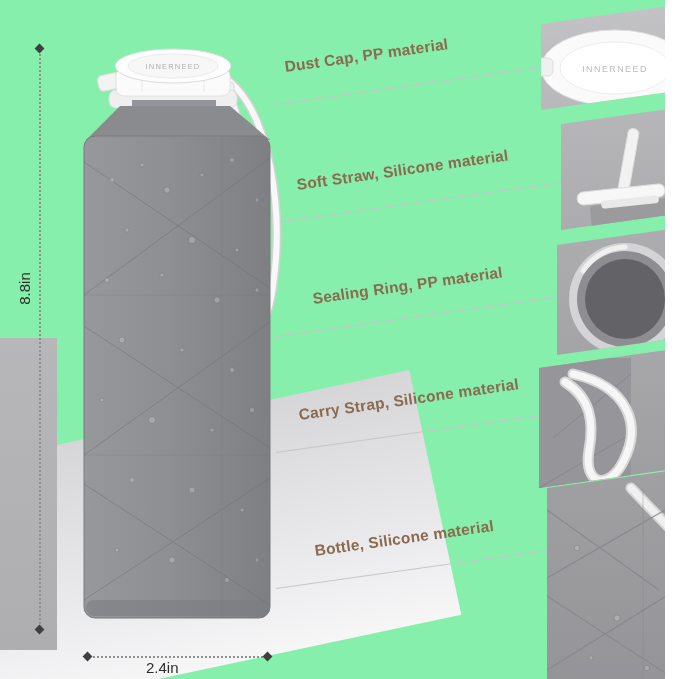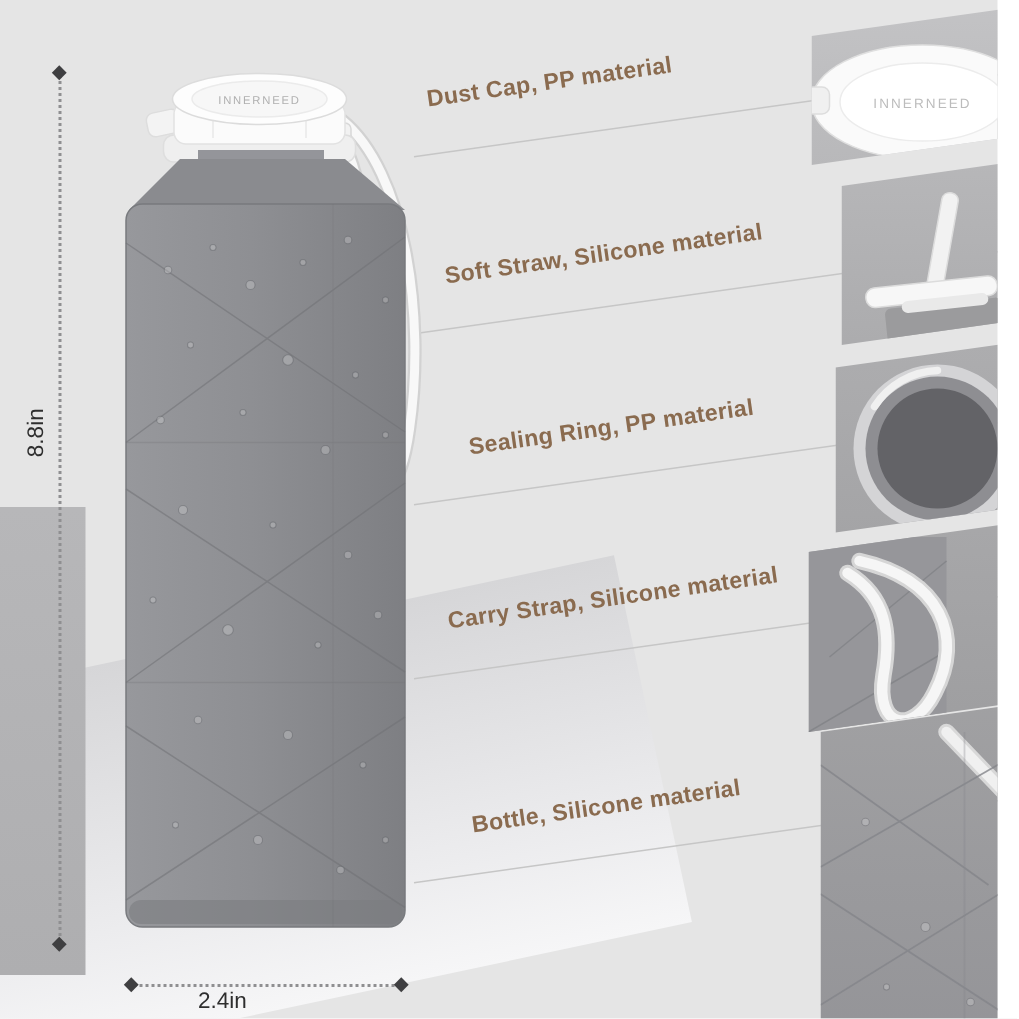--- a/index.html
+++ b/index.html
@@ -1,18 +1,18 @@
 <!DOCTYPE html>
 <html style="--callout-text: #8a6b4f; --divider-line: #c6c6c6; --dimension-text: #2e2e2e; --bottle-gray: #8d8e92; --cap-white: #fafafa;"><head>
 <meta charset="utf-8">
 <style>
   html,body{margin:0;padding:0;background:#fff;}
   .stage{
     position:relative;width:665px;height:679px;overflow:hidden;
-    background:#e5e5e5;font-family:"Liberation Sans",sans-serif;
+    background:#86efac;font-family:"Liberation Sans",sans-serif;
   }
   
   .band-main{
     position:absolute;left:-70px;top:472px;width:490px;height:250px;
     background:linear-gradient(180deg,#d6d6d8,#ececee 70%,#f6f6f7);
     transform:rotate(-12deg);transform-origin:left top;z-index:0;
   }
   .left-strip{
     position:absolute;left:0;top:338px;width:57px;height:312px;
     background:linear-gradient(180deg,#b7b7b9,#aeaeb0);z-index:0;
@@ -29,21 +29,21 @@
     transform:rotate(-8deg);transform-origin:left center;
   }
   
   .dim-line-v{position:absolute;left:39px;top:50px;height:578px;border-left:2px dotted #8f8f91;z-index:3;}
   .dim-line-h{position:absolute;left:89px;top:656px;width:178px;border-top:2px dotted #8f8f91;z-index:3;}
   .diamond{position:absolute;width:7px;height:7px;background:#3f3f41;transform:rotate(45deg);z-index:3;}
   .dim-label-v{
     position:absolute;left:-1px;top:280px;width:50px;text-align:center;
     font-size:15px;color:var(--dimension-text,#2e2e2e);transform:rotate(-90deg);z-index:3;
   }
-  .dim-label-h{position:absolute;left:132px;top:659px;font-size:15px;color:var(--dimension-text,#2e2e2e);z-index:3;}
+  .dim-label-h{position:absolute;left:146px;top:659px;font-size:15px;color:var(--dimension-text,#2e2e2e);z-index:3;}
   
   .bottle{position:absolute;left:72px;top:40px;z-index:2;}
   
   .detail{position:absolute;z-index:2;transform:skewY(-8deg);transform-origin:left top;overflow:hidden;}
   .detail-inner{position:absolute;left:0;top:-30px;bottom:-30px;width:100%;transform:skewY(8deg);transform-origin:left top;}
   .detail-inner svg{display:block;width:100%;height:100%;}
 </style>
 </head>
 <body>
 

